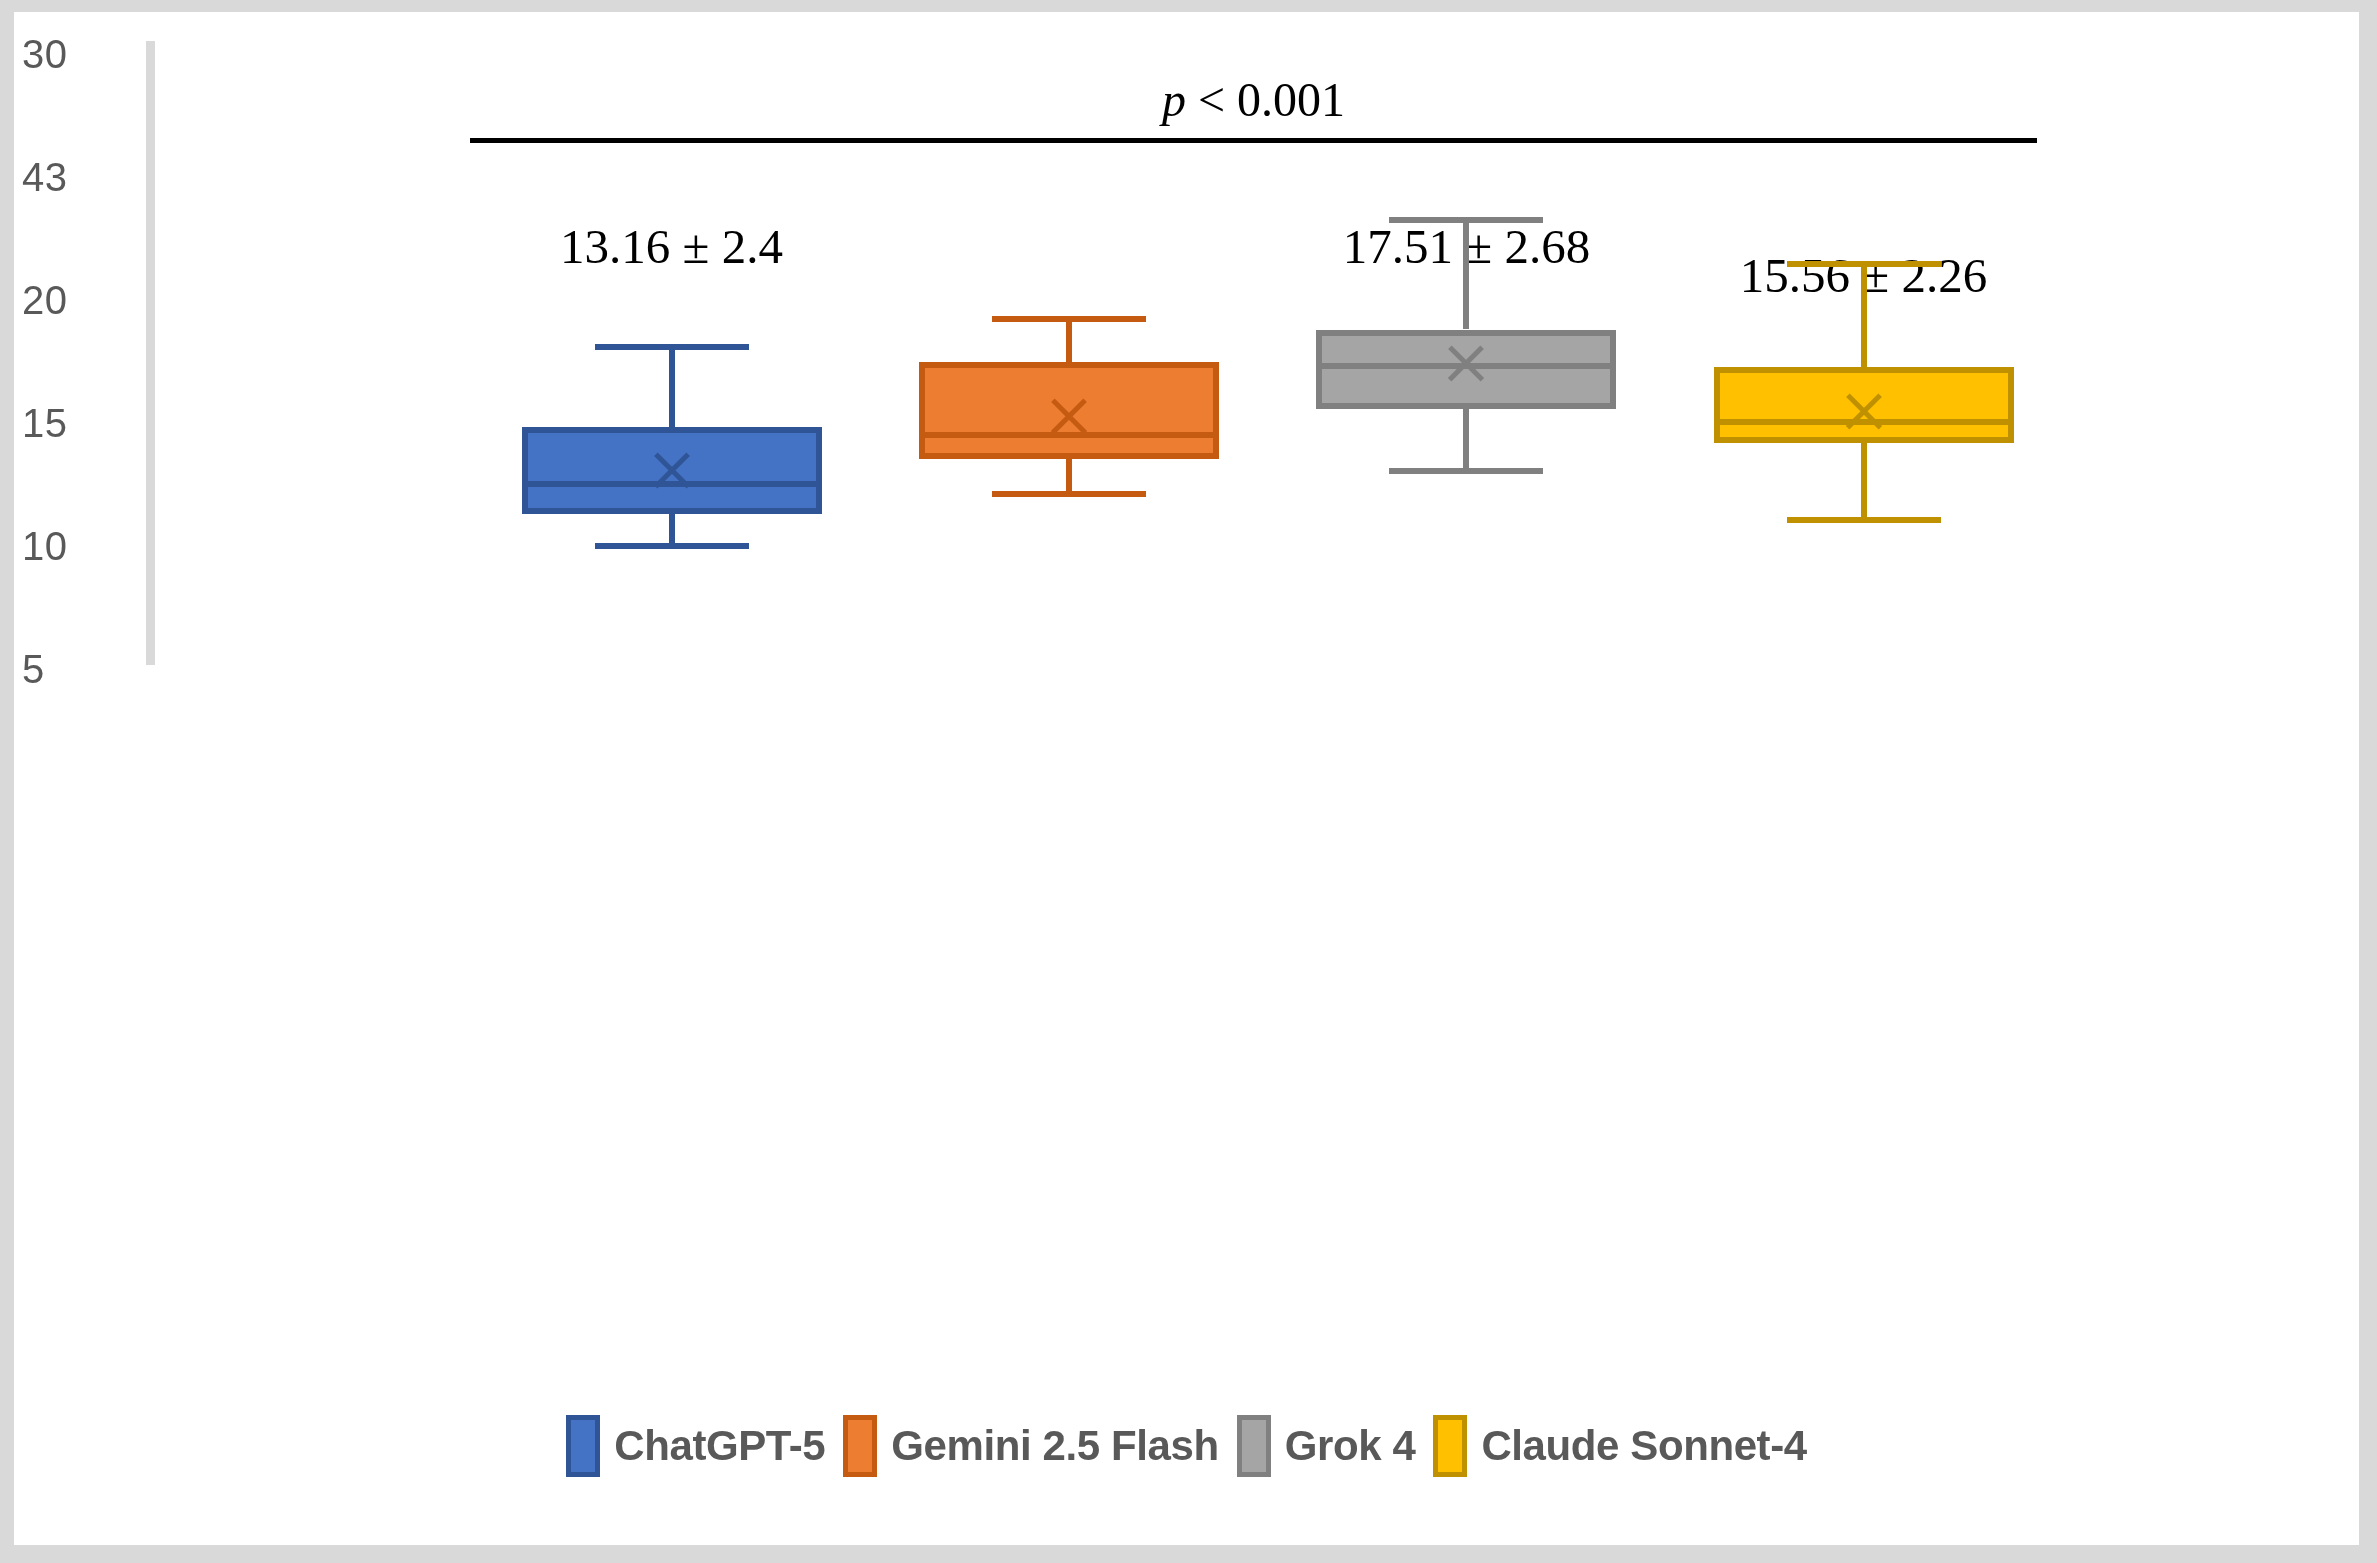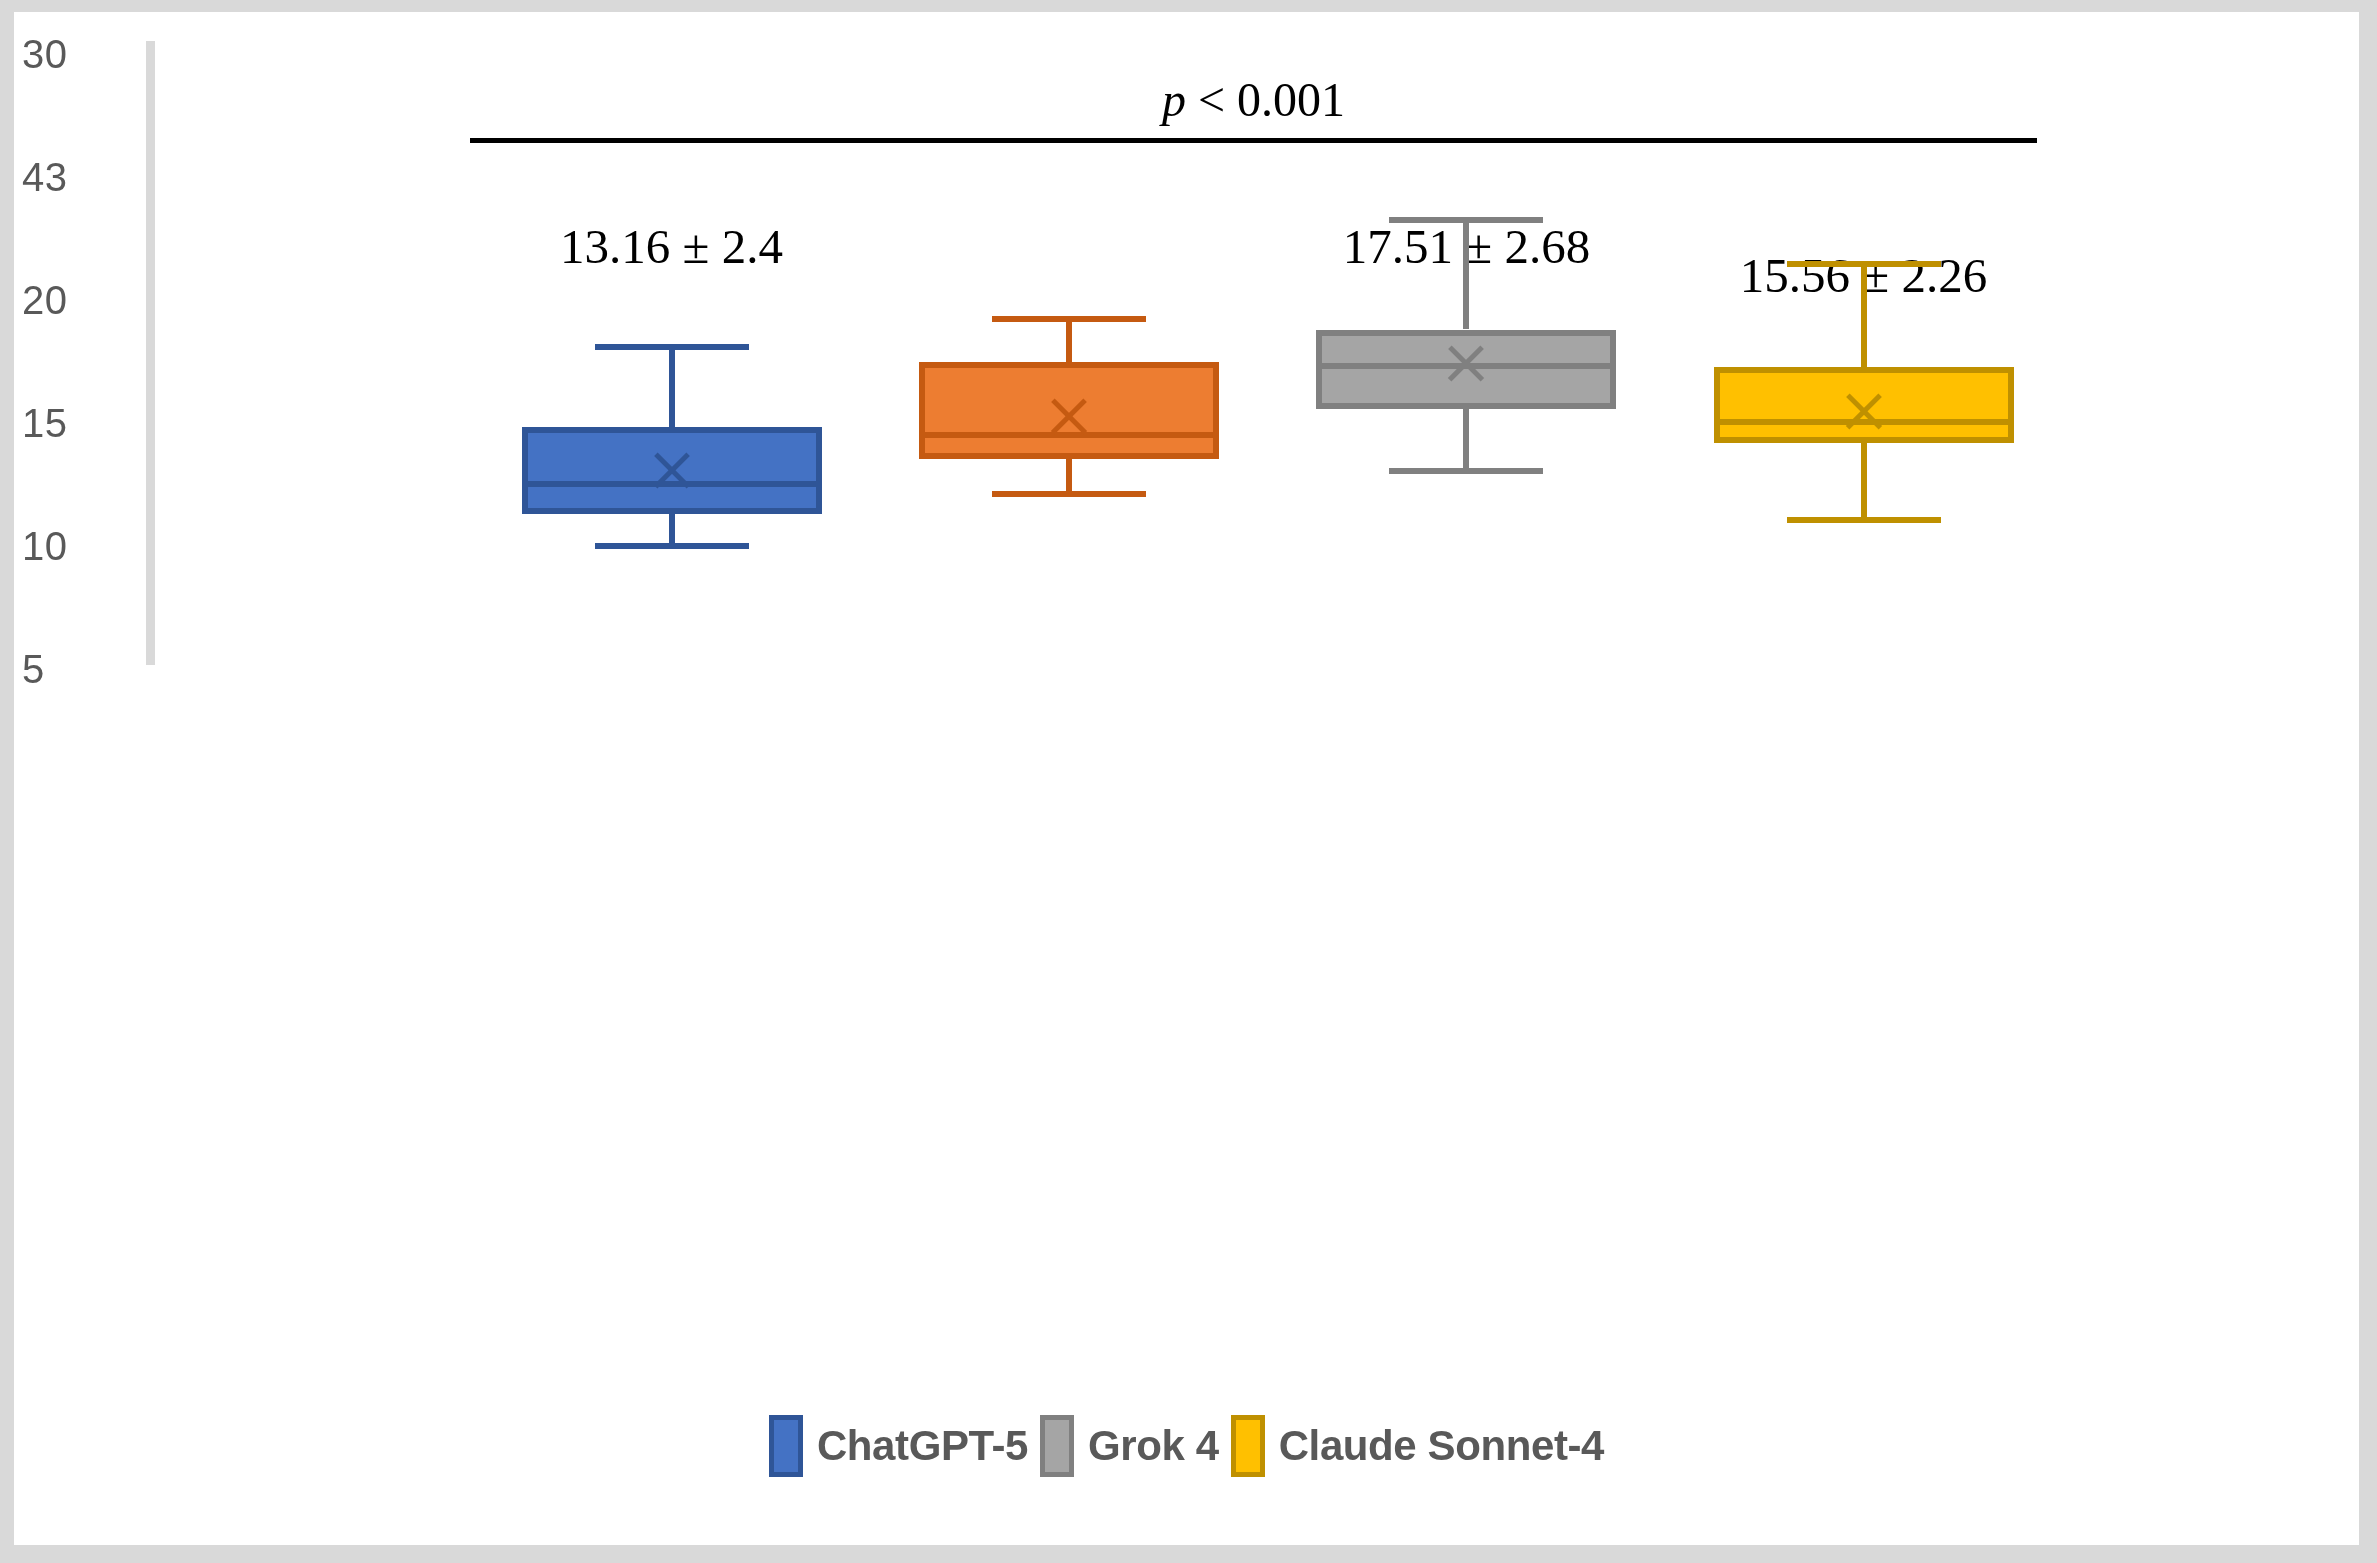--- a/index.html
+++ b/index.html
@@ -99,21 +99,21 @@
   }
 
   
   #legend{
     position:absolute;
     left:0;top:1403px;
     width:2345px;
     display:flex;
     justify-content:center;
     align-items:center;
-    gap:12px;
+    gap:18px;
   }
   .legend-item{
     display:flex;
     align-items:center;
     gap:14px;
   }
   .swatch{
     width:34px;height:62px;
     box-sizing:border-box;
     border-style:solid;
@@ -204,20 +204,24 @@
           </div>
         </div>
       </div>
 
     <div id="legend">
         <div class="legend-item">
           <div class="swatch" style="background: rgb(68, 114, 196); border-color: rgb(47, 85, 151);"></div>
           <div class="legend-label">ChatGPT-5</div>
         </div>
         <div class="legend-item">
+          <div class="swatch" style="background: rgb(237, 125, 49); border-color: rgb(197, 90, 17);"></div>
+          <div class="legend-label">Gemini 2.5 Flash</div>
+        </div>
+        <div class="legend-item">
           <div class="swatch" style="background: rgb(165, 165, 165); border-color: rgb(128, 128, 128);"></div>
           <div class="legend-label">Grok 4</div>
         </div>
         <div class="legend-item">
           <div class="swatch" style="background: rgb(255, 192, 0); border-color: rgb(191, 144, 0);"></div>
           <div class="legend-label">Claude Sonnet-4</div>
         </div>
       </div>
 
   </div>

